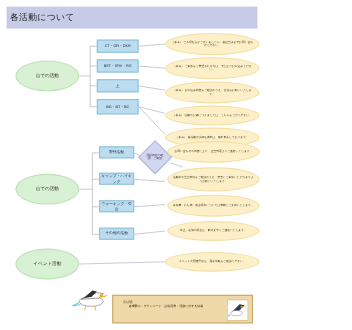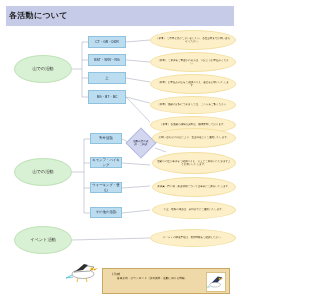--- a/index.html
+++ b/index.html
@@ -13,21 +13,21 @@
   #root{position:relative;width:240px;height:300px;}
 
   
   .header{
     position:absolute;left:6px;top:6px;width:228px;height:20px;
     background:#c6cbe8;
     border:none;
   }
   .header-title{
     position:absolute;left:9px;top:10px;
-    font-size:8px;font-weight:bold;color:#1b1b1b;
+    font-size:8px;font-weight:normal;color:#1b1b1b;
     letter-spacing:0.3px;
     white-space:nowrap;
   }
 
   
   #wires{position:absolute;left:0;top:0;width:240px;height:300px;}
 
   
   .node{position:absolute;box-sizing:border-box;display:flex;
         align-items:center;justify-content:center;text-align:center;}

